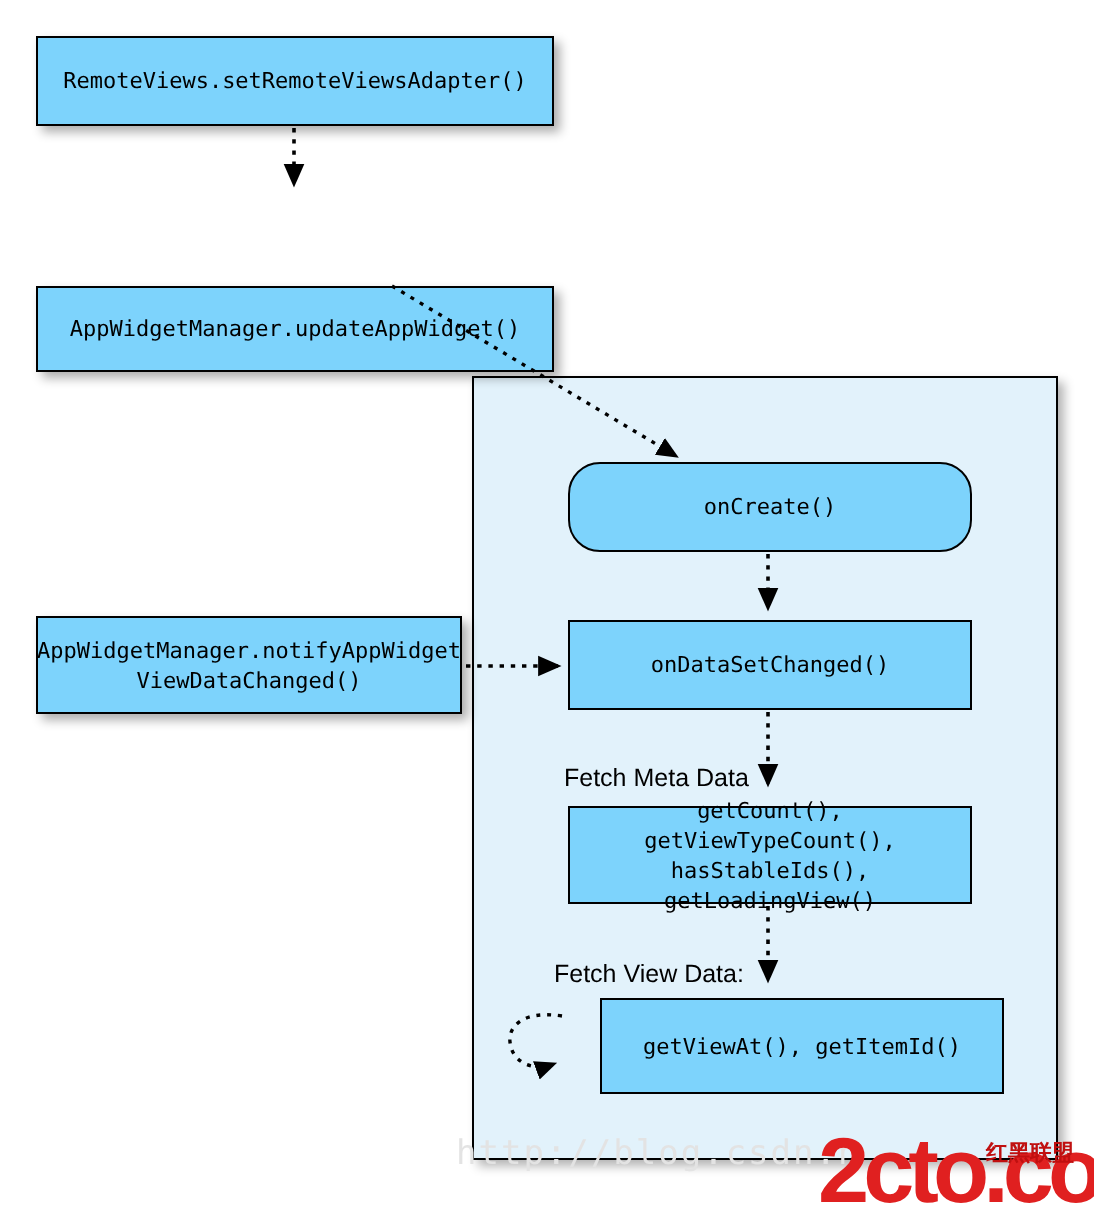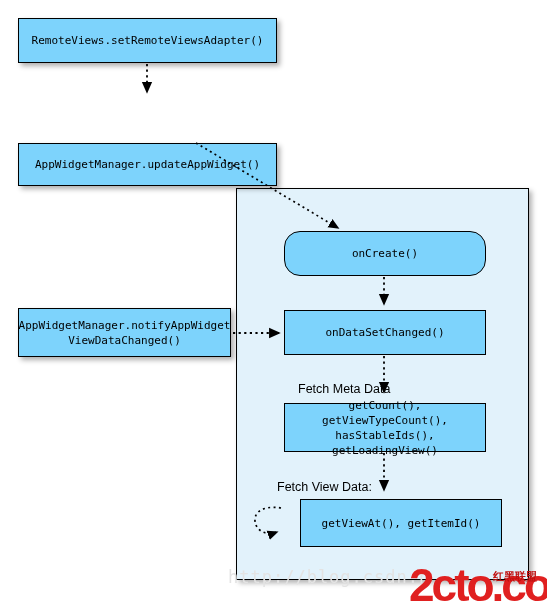--- a/index.html
+++ b/index.html
@@ -70,21 +70,21 @@
   #node-viewdata     { left: 300px; top: 499px; width: 202px; height: 48px; }
 
   
   .side-label {
     position: absolute;
     font-family: "Liberation Sans", sans-serif;
     font-size: 12.5px;
     color: #000000;
     white-space: nowrap;
   }
-  #label-fetch-meta { left: 298px; top: 382px; }
+  #label-fetch-meta { left: 282px; top: 382px; }
   #label-fetch-view { left: 277px; top: 480px; }
 
   
   #arrows {
     position: absolute;
     left: 0; top: 0;
     width: 547px; height: 616px;
     pointer-events: none;
   }
 

